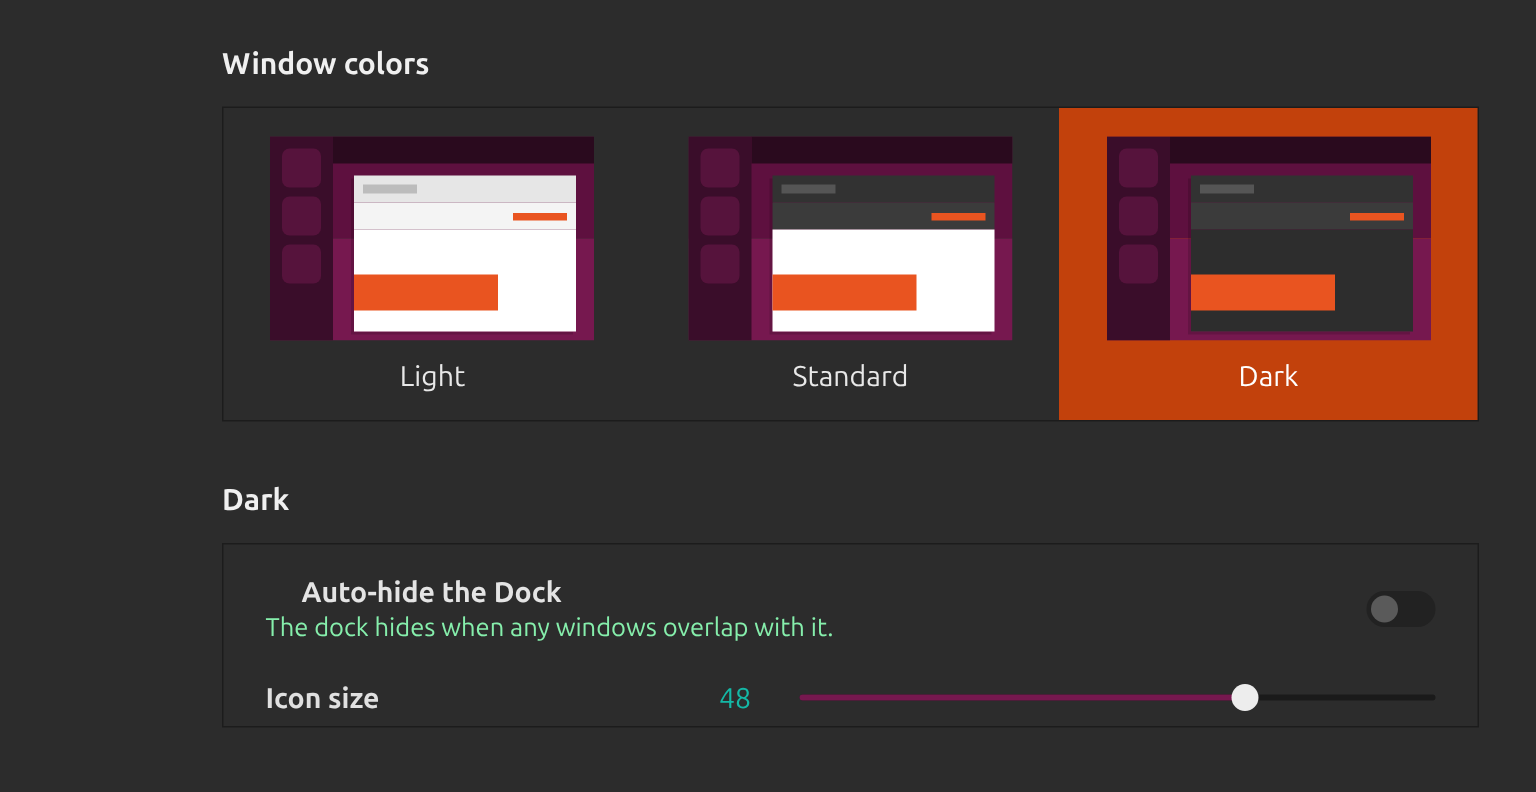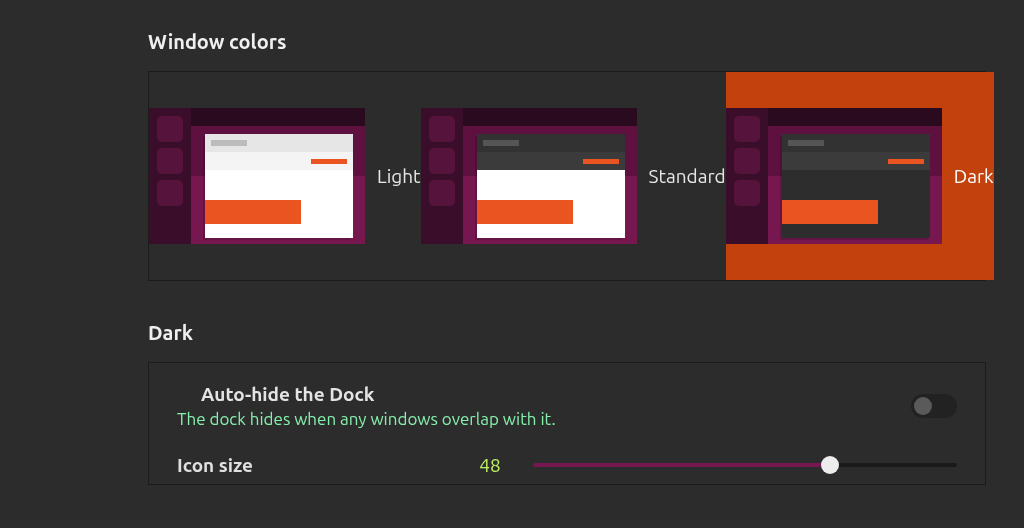--- a/index.html
+++ b/index.html
@@ -20,21 +20,21 @@
   }
   .theme-row {
     display: flex;
     border: 1px solid #1c1c1c;
     width: 838px;
     height: 210px;
   }
   .theme-option {
     flex: 1;
     display: flex;
-    flex-direction: row;
+    flex-direction: column;
     align-items: center;
     justify-content: center;
     gap: 12px;
     cursor: pointer;
     position: relative;
   }
   .theme-option.selected {
     background: #c2410c;
   }
   .theme-option .label {
@@ -123,21 +123,21 @@
     border-radius:50%; background:#5a5a5a;
   }
 
   
   .icon-row {
     display:flex; align-items:center;
     gap: 18px;
     margin-top: 20px;
   }
   .icon-row .icon-label { font-size: 19px; font-weight: bold; width: 270px; }
-  .icon-row .icon-value { font-size: 19px; width: 50px; text-align:center; color:#bef264; }
+  .icon-row .icon-value { font-size: 19px; width: 50px; text-align:center; color:#14b8a6; }
   .slider {
     position:relative; flex:1; height: 20px;
   }
   .track {
     position:absolute; left:0; right:0; top:50%; height:4px; margin-top:-2px;
     background:#1a1a1a; border-radius:2px;
   }
   .fill {
     position:absolute; left:0; top:50%; height:4px; margin-top:-2px;
     background:#76184f; border-radius:2px;

